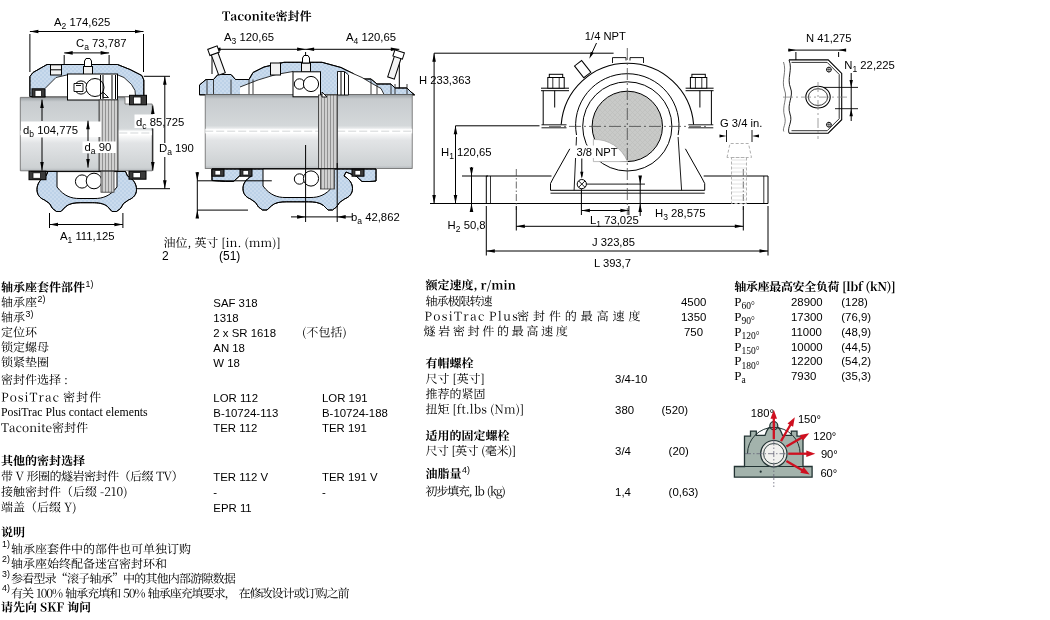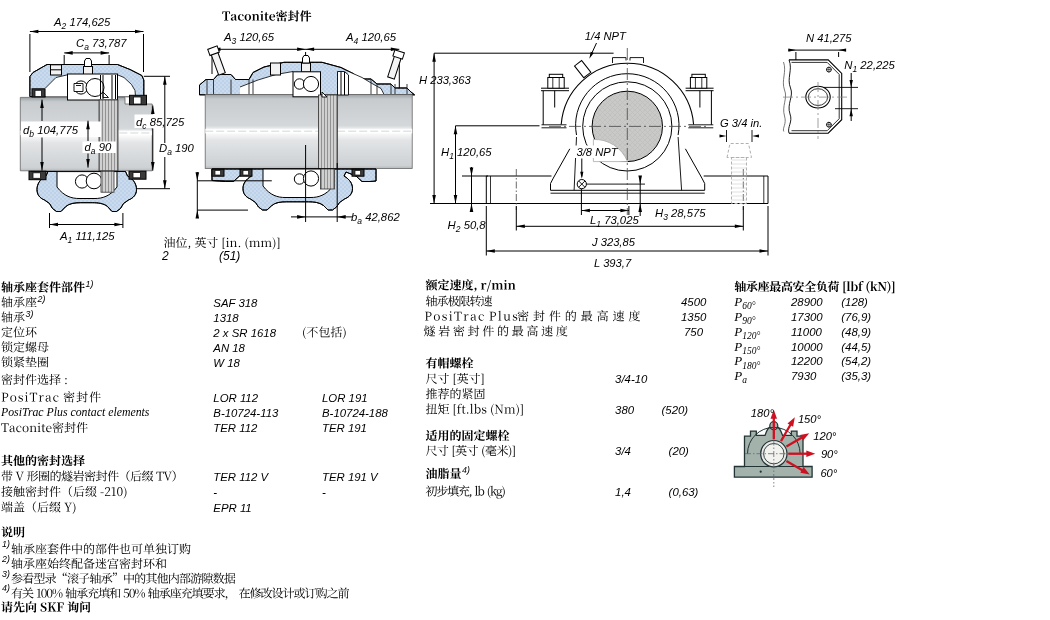--- a/index.html
+++ b/index.html
@@ -1,14 +1,14 @@
 <!DOCTYPE html>
 <html><head><meta charset="utf-8"><style>
 html,body{margin:0;padding:0;background:#ffffff;}
-#page{position:relative;width:910px;height:620px;overflow:hidden;background:#fff;font-style:italic;}
+#page{position:relative;width:910px;height:620px;overflow:hidden;background:#fff;}
 svg{position:absolute;left:0;top:0;}
 text{white-space:pre;}
 </style></head><body>
 <div id="page">
     <svg width="1050" height="620" viewBox="0 0 1050 620">
 <defs>
 <linearGradient id="shaftg" x1="0" y1="0" x2="0" y2="1">
 <stop offset="0" stop-color="#9aa0a4"></stop>
           <stop offset="0.06" stop-color="#c7cbce"></stop>
           <stop offset="0.42" stop-color="#d4d8da"></stop>

